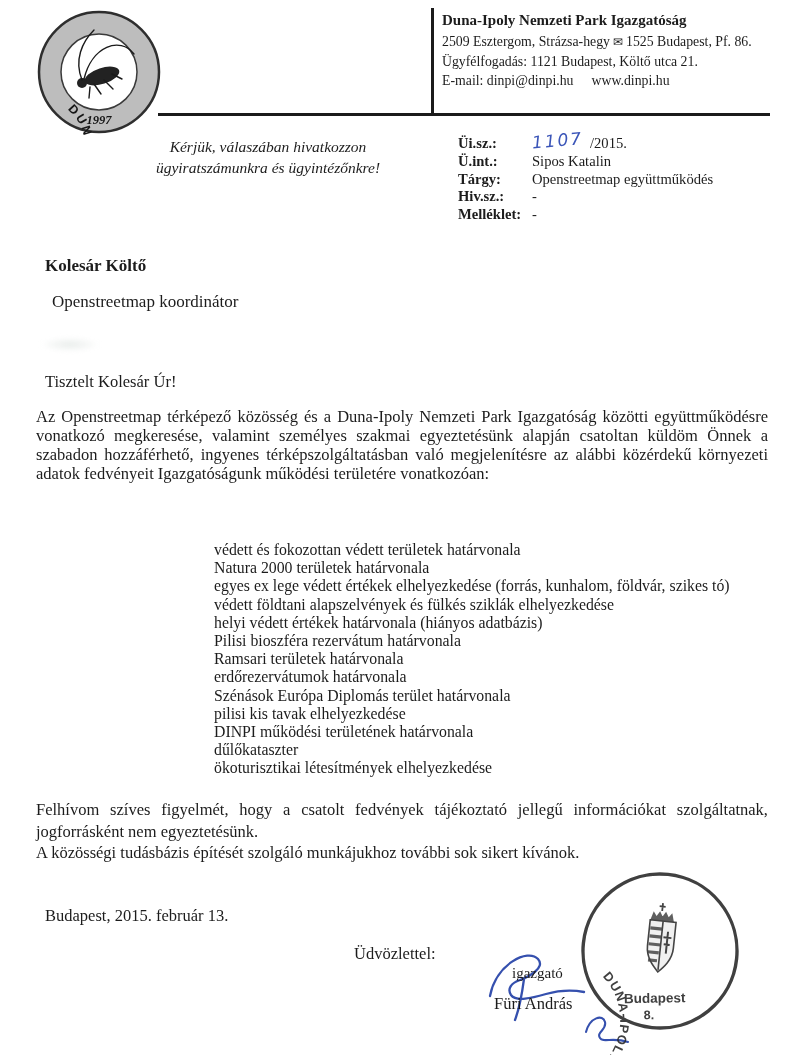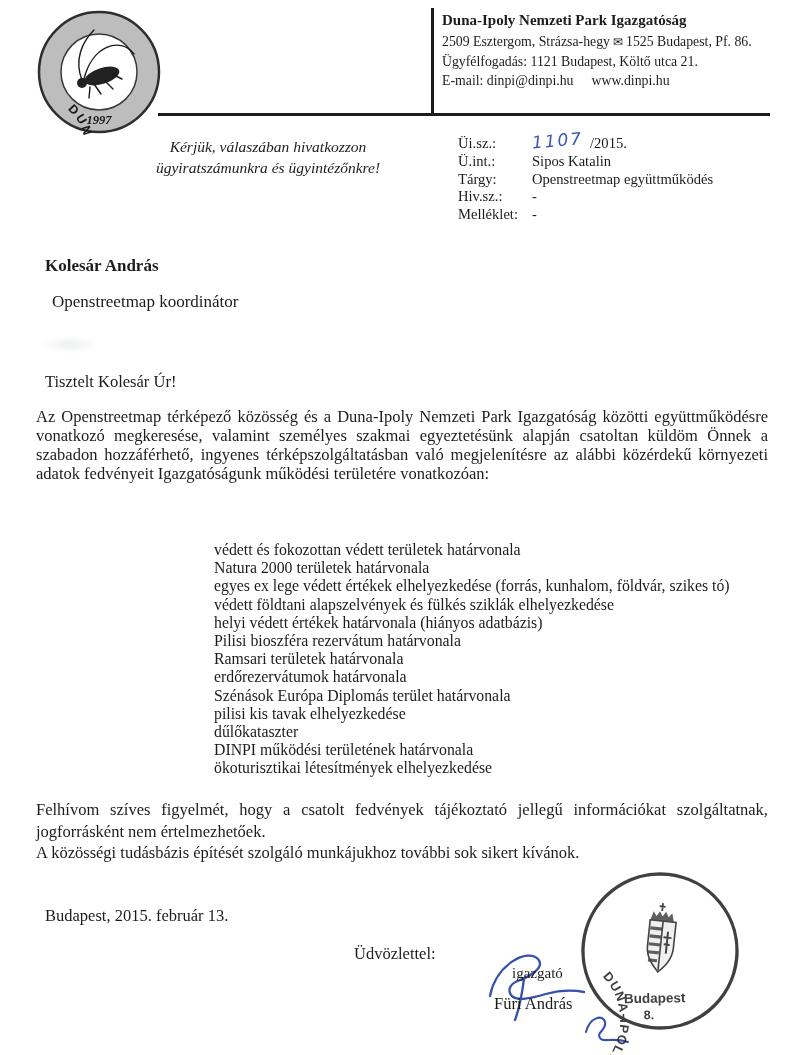--- a/index.html
+++ b/index.html
@@ -11,21 +11,21 @@
   .logo{position:absolute;left:34px;top:8px;}
   .vbar{position:absolute;left:431px;top:8px;width:3px;height:106px;background:#1b1b1b;}
   .hrule{position:absolute;left:158px;top:113px;width:612px;height:3px;background:#1b1b1b;}
   .letterhead{position:absolute;left:442px;top:11px;width:352px;line-height:19px;font-size:13.8px;}
   .letterhead .org{font-weight:bold;font-size:15px;margin-bottom:2px;}
   .letterhead .env{font-size:12px;padding:0 3px;}
   .letterhead .gap{display:inline-block;width:18px;}
   
   .note{position:absolute;left:108px;top:136px;width:320px;font-style:italic;font-size:15.5px;line-height:21px;text-align:center;}
   .refblock{position:absolute;left:458px;top:134px;font-size:14.6px;line-height:17.8px;}
-  .refrow .lbl{font-weight:normal;display:inline-block;min-width:74px;}
+  .refrow .lbl{font-weight:bold;display:inline-block;min-width:74px;}
   .handnum{
     display:inline-block;width:58px;color:#3b55b8;font-family:"DejaVu Sans",sans-serif;
     font-style:italic;font-size:17px;letter-spacing:2px;transform:rotate(-5deg) translateY(-2px);
   }
   
   .recipient-name{position:absolute;left:45px;top:256px;font-weight:bold;font-size:17px;}
   .recipient-title{position:absolute;left:52px;top:292px;font-weight:normal;font-size:17px;}
   .smudge{position:absolute;left:40px;top:337px;width:60px;height:15px;
     background:radial-gradient(ellipse at center,#e9ede b0,transparent);
     background:radial-gradient(ellipse at center,#e9edeb,transparent 70%);filter:blur(2px);}
@@ -97,44 +97,44 @@
       <span class="lbl">Tárgy:</span><span>Openstreetmap együttműködés</span>
     </div>
     <div class="refrow">
       <span class="lbl">Hiv.sz.:</span><span>-</span>
     </div>
     <div class="refrow">
       <span class="lbl">Melléklet:</span><span>-</span>
     </div>
   </div>
 
-  <div class="recipient-name">Kolesár András</div>
+  <div class="recipient-name">Kolesár Költő</div>
   <div class="recipient-title">Openstreetmap koordinátor</div>
   <div class="smudge"></div>
 
   <div class="salutation">Tisztelt Kolesár Úr!</div>
   <div class="para1">Az Openstreetmap térképező közösség és a Duna-Ipoly Nemzeti Park Igazgatóság közötti együttműködésre vonatkozó megkeresése, valamint személyes szakmai egyeztetésünk alapján csatoltan küldöm Önnek a szabadon hozzáférhető, ingyenes térképszolgáltatásban való megjelenítésre az alábbi közérdekű környezeti adatok fedvényeit Igazgatóságunk működési területére vonatkozóan:</div>
 
   <div class="layerlist">
     <div>védett és fokozottan védett területek határvonala</div>
     <div>Natura 2000 területek határvonala</div>
     <div>egyes ex lege védett értékek elhelyezkedése (forrás, kunhalom, földvár, szikes tó)</div>
     <div>védett földtani alapszelvények és fülkés sziklák elhelyezkedése</div>
     <div>helyi védett értékek határvonala (hiányos adatbázis)</div>
     <div>Pilisi bioszféra rezervátum határvonala</div>
     <div>Ramsari területek határvonala</div>
     <div>erdőrezervátumok határvonala</div>
     <div>Szénások Európa Diplomás terület határvonala</div>
     <div>pilisi kis tavak elhelyezkedése</div>
+    <div>DINPI működési területének határvonala</div>
     <div>dűlőkataszter</div>
-    <div>DINPI működési területének határvonala</div>
     <div>ökoturisztikai létesítmények elhelyezkedése</div>
   </div>
 
-  <div class="para2">Felhívom szíves figyelmét, hogy a csatolt fedvények tájékoztató jellegű információkat szolgáltatnak, jogforrásként nem értelmezhetőek.</div>
+  <div class="para2">Felhívom szíves figyelmét, hogy a csatolt fedvények tájékoztató jellegű információkat szolgáltatnak, jogforrásként nem egyeztetésünk.</div>
   <div class="para3">A közösségi tudásbázis építését szolgáló munkájukhoz további sok sikert kívánok.</div>
 
   <div class="dateline">Budapest, 2015. február 13.</div>
   <div class="closing">Üdvözlettel:</div>
 
   <svg class="sig-scribble" width="120" height="80" viewBox="0 0 120 80">
     <g stroke="#3550ae" stroke-width="2.3" fill="none" stroke-linecap="round">
       <path d="M 12,52 C 18,20 50,4 60,15 C 68,24 50,33 42,36 C 33,39 29,45 33,51 C 38,58 54,54 68,50 C 82,46 96,46 106,48"></path>
       <path d="M 46,35 C 44,50 42,63 37,76"></path>
     </g>

